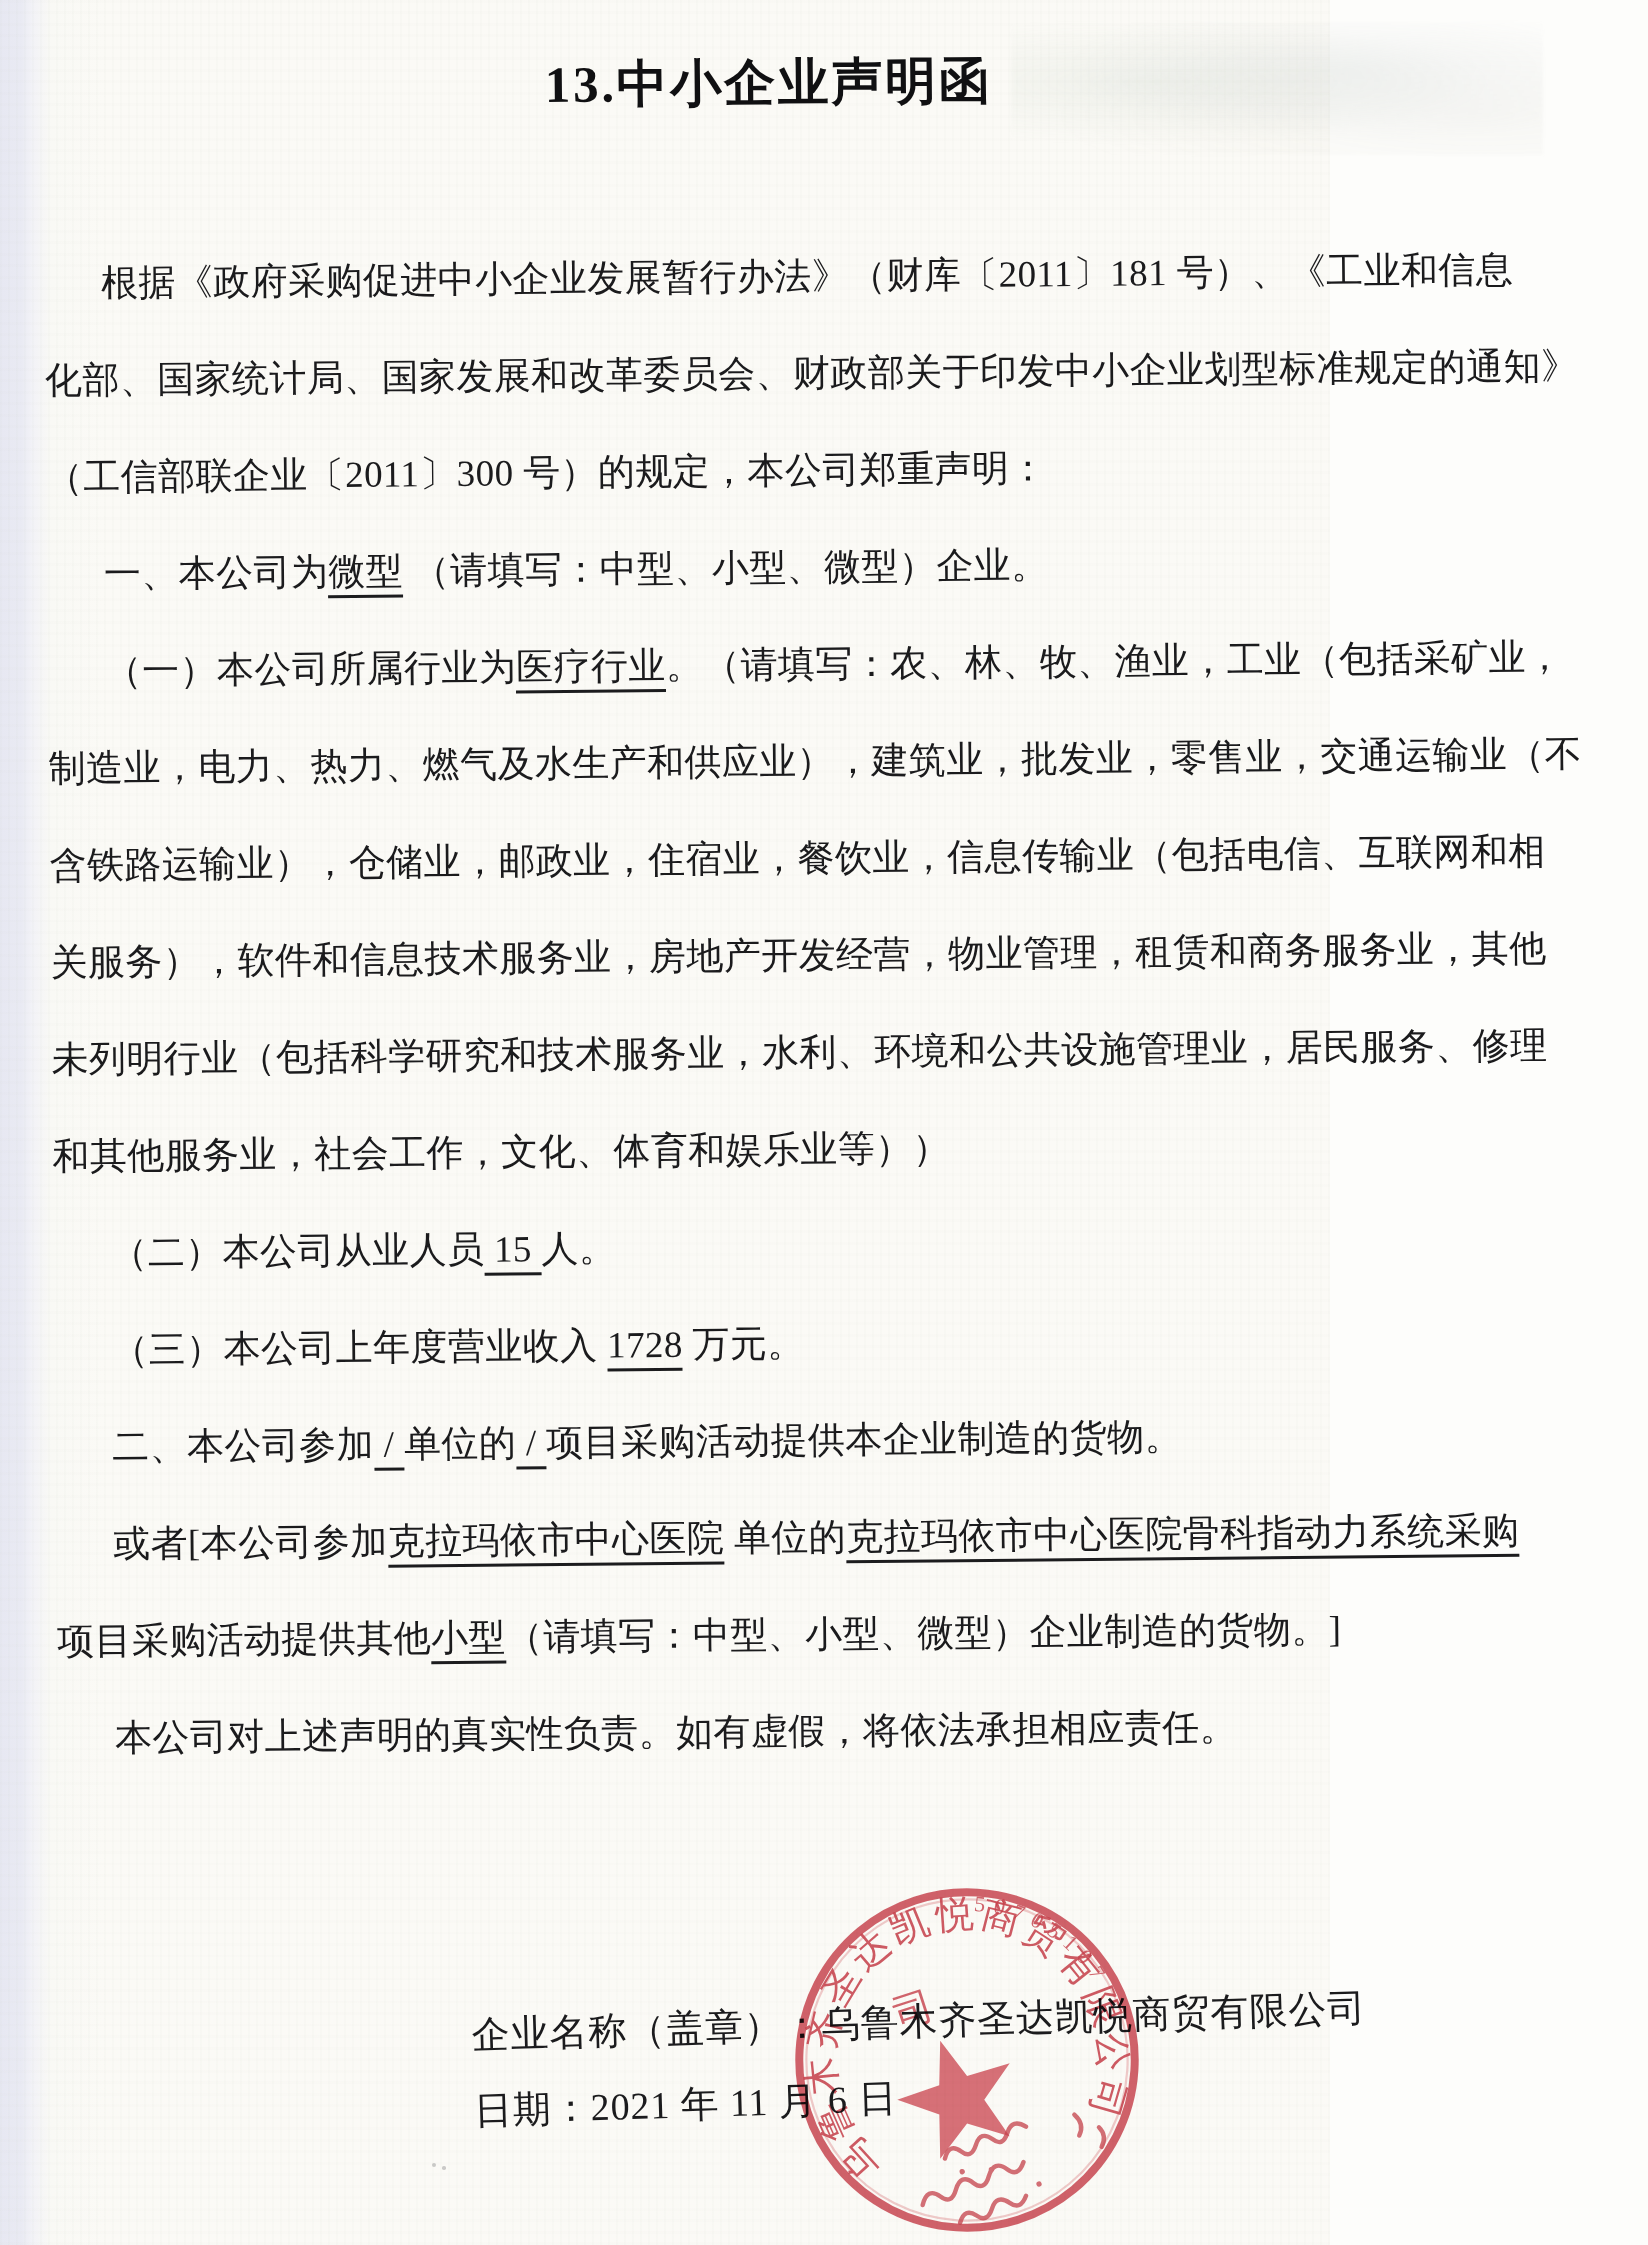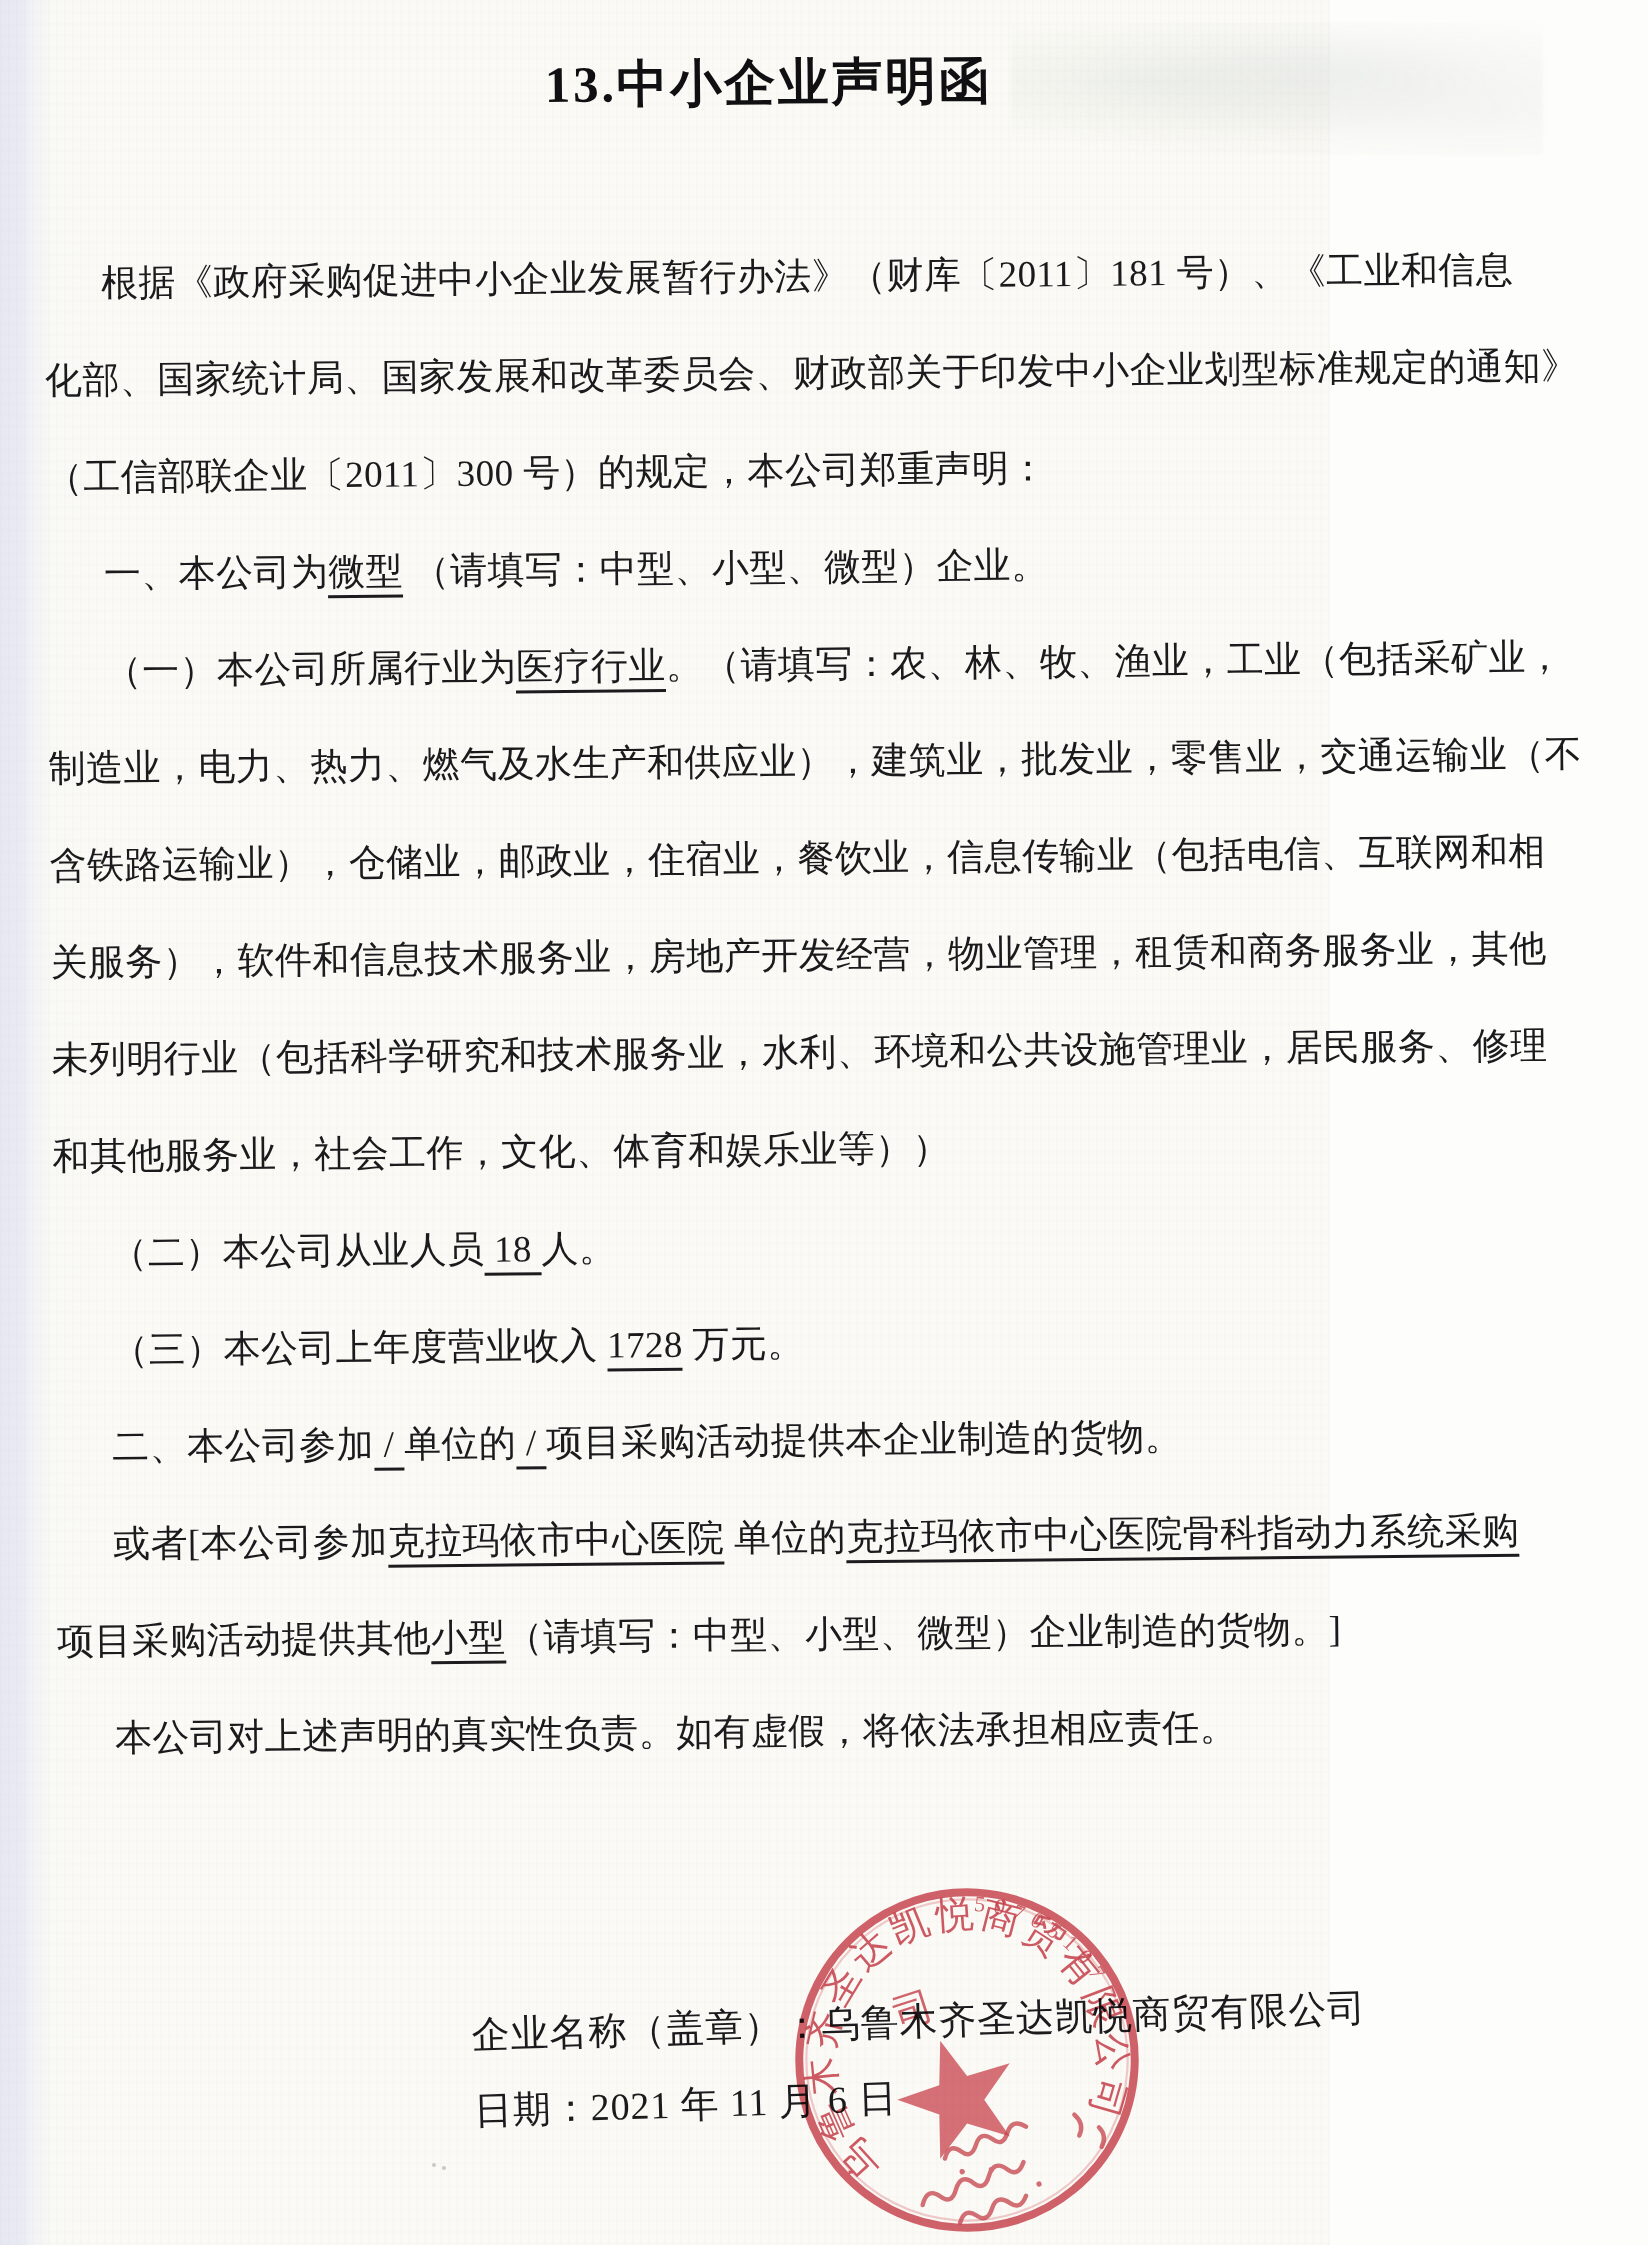--- a/index.html
+++ b/index.html
@@ -74,21 +74,21 @@
         <div class="line ind"><span>根据《政府采购促进中小企业发展暂行办法》（财库〔2011〕181 号）、《工业和信息</span></div>
         <div class="line"><span>化部、国家统计局、国家发展和改革委员会、财政部关于印发中小企业划型标准规定的通知》</span></div>
         <div class="line"><span>（工信部联企业〔2011〕300 号）的规定，本公司郑重声明：</span></div>
         <div class="line ind"><span>一、本公司为</span><span class="u">微型</span><span> （请填写：中型、小型、微型）企业。</span></div>
         <div class="line ind"><span>（一）本公司所属行业为</span><span class="u">医疗行业</span><span>。（请填写：农、林、牧、渔业，工业（包括采矿业，</span></div>
         <div class="line"><span>制造业，电力、热力、燃气及水生产和供应业），建筑业，批发业，零售业，交通运输业（不</span></div>
         <div class="line"><span>含铁路运输业），仓储业，邮政业，住宿业，餐饮业，信息传输业（包括电信、互联网和相</span></div>
         <div class="line"><span>关服务），软件和信息技术服务业，房地产开发经营，物业管理，租赁和商务服务业，其他</span></div>
         <div class="line"><span>未列明行业（包括科学研究和技术服务业，水利、环境和公共设施管理业，居民服务、修理</span></div>
         <div class="line"><span>和其他服务业，社会工作，文化、体育和娱乐业等））</span></div>
-        <div class="line ind"><span>（二）本公司从业人员</span><span class="u"> 18 </span><span>人。</span></div>
+        <div class="line ind"><span>（二）本公司从业人员</span><span class="u"> 15 </span><span>人。</span></div>
         <div class="line ind"><span>（三）本公司上年度营业收入 </span><span class="u">1728</span><span> 万元。</span></div>
         <div class="line ind"><span>二、本公司参加</span><span class="u"> / </span><span>单位的</span><span class="u"> / </span><span>项目采购活动提供本企业制造的货物。</span></div>
         <div class="line ind"><span>或者[本公司参加</span><span class="u">克拉玛依市中心医院</span><span> 单位的</span><span class="u">克拉玛依市中心医院骨科指动力系统采购</span></div>
         <div class="line"><span>项目采购活动提供其他</span><span class="u">小型</span><span>（请填写：中型、小型、微型）企业制造的货物。]</span></div>
         <div class="line ind"><span>本公司对上述声明的真实性负责。如有虚假，将依法承担相应责任。</span></div>
       </div>
 
     <div class="sig">
       <div class="sline"><span>企业名称（盖章）：</span><span>乌鲁木齐圣达凯悦商贸有限公司</span></div>
       <div class="sline"><span>日期：</span><span>2021 年 11 月 6 日</span></div>

